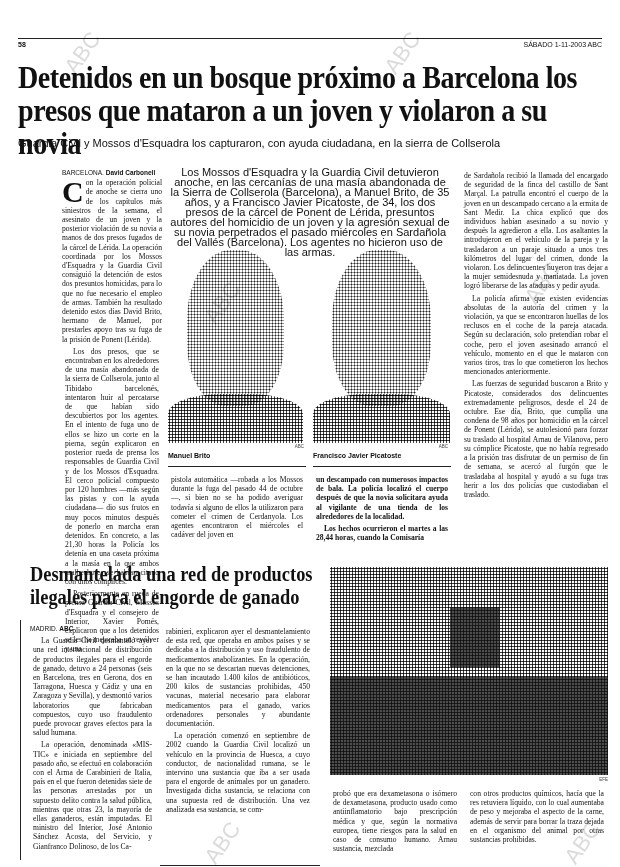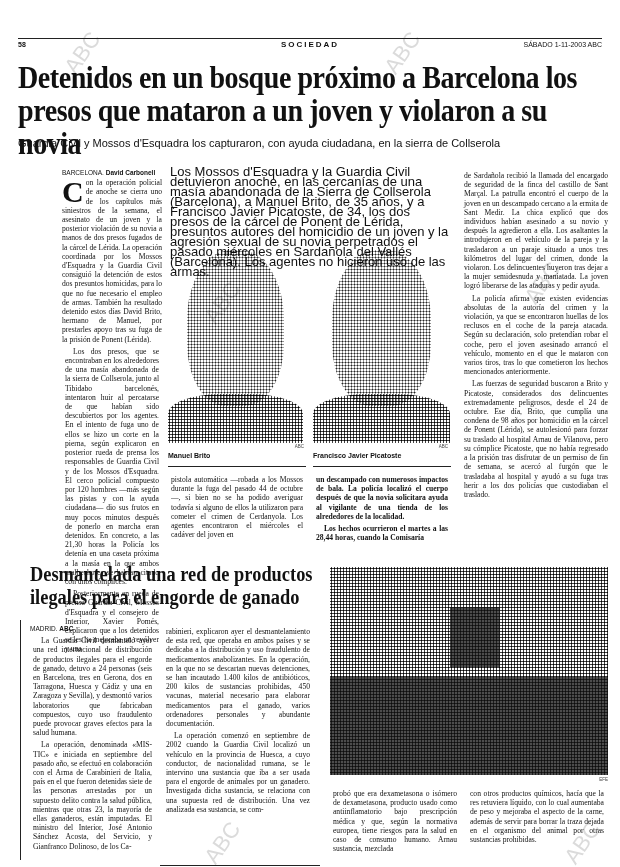--- a/index.html
+++ b/index.html
@@ -9,21 +9,21 @@
   .folio .pg{position:absolute;left:0;top:2px;font-weight:bold;}
   .folio .sec{position:absolute;left:0;right:0;text-align:center;top:1px;font-weight:bold;letter-spacing:2px;font-size:8px;}
   .folio .date{position:absolute;right:0;top:2px;}
   .h1{left:18px;top:62px;width:590px;font-family:"Liberation Serif",serif;font-weight:bold;font-size:30.5px;line-height:33px;letter-spacing:-0.5px;transform:scaleX(0.92);transform-origin:left top;width:640px;}
   .sub{left:18px;top:137px;font-family:"Liberation Sans",sans-serif;font-size:11px;}
   .col{font-size:7.6px;line-height:9.2px;text-align:justify;}
   .col p{margin:3px;text-indent:8px;}
   .byline{font-family:"Liberation Sans",sans-serif;font-size:6.5px;margin-bottom:1px;}
   .byline b{font-weight:bold;}
   .dropcap{float:left;font-size:30px;line-height:26px;font-weight:bold;margin:1px 2px 0 0;}
-  .lead{left:170px;top:167px;width:280px;font-family:"Liberation Sans",sans-serif;font-size:13px;line-height:10px;}
+  .lead{left:170px;top:167px;width:280px;font-family:"Liberation Sans",sans-serif;font-size:11px;line-height:10px;text-align:center;}
   .photo{background:repeating-radial-gradient(circle at 50% 40%,#333 0 1px,#fff 1px 2.5px);}
   .face{position:absolute;left:14%;right:14%;top:6%;bottom:18%;border-radius:45% 45% 40% 40%;background:radial-gradient(circle,#000 0.8px,transparent 1.2px) 0 0/3px 3px;opacity:.85;}
   .shoulders{position:absolute;left:0;right:0;bottom:0;height:24%;border-radius:40% 40% 0 0;background:radial-gradient(circle,#000 0.9px,transparent 1.3px) 0 0/3px 3px;}
   .cap{font-family:"Liberation Sans",sans-serif;font-size:7px;font-weight:bold;}
   .credit{font-family:"Liberation Sans",sans-serif;font-size:4.5px;color:#444;text-align:right;}
   .rule{border-top:1px solid #222;}
   .h2{left:30px;top:563px;font-weight:bold;font-size:20px;line-height:23px;transform:scaleX(0.92);transform-origin:left top;}
   .carphoto{left:330px;top:567px;width:278px;height:208px;background:
      radial-gradient(circle,#000 0.9px,transparent 1.3px) 0 0/3px 3px;}
   .carphoto .dark{position:absolute;background:#111;opacity:.75;}
@@ -34,21 +34,20 @@
 
 <div class="abs wm" style="left:60px;top:40px;">ABC</div>
 <div class="abs wm" style="left:380px;top:40px;">ABC</div>
 <div class="abs wm" style="left:200px;top:290px;">ABC</div>
 <div class="abs wm" style="left:520px;top:270px;">ABC</div>
 <div class="abs wm" style="left:200px;top:830px;">ABC</div>
 <div class="abs wm" style="left:560px;top:830px;">ABC</div>
 
 <div class="abs folio">
   <span class="pg">58</span>
-  <span class="sec">SOCIEDAD</span>
   <span class="date">SÁBADO 1-11-2003 ABC</span>
 </div>
 
 <div class="abs h1">
   <div>Detenidos en un bosque próximo a Barcelona los</div>
   <div>presos que mataron a un joven y violaron a su novia</div>
 </div>
 <div class="abs sub">Guardia Civil y Mossos d'Esquadra los capturaron, con ayuda ciudadana, en la sierra de Collserola</div>
 
 <div class="abs col" style="left:62px;top:168px;width:100px;">

